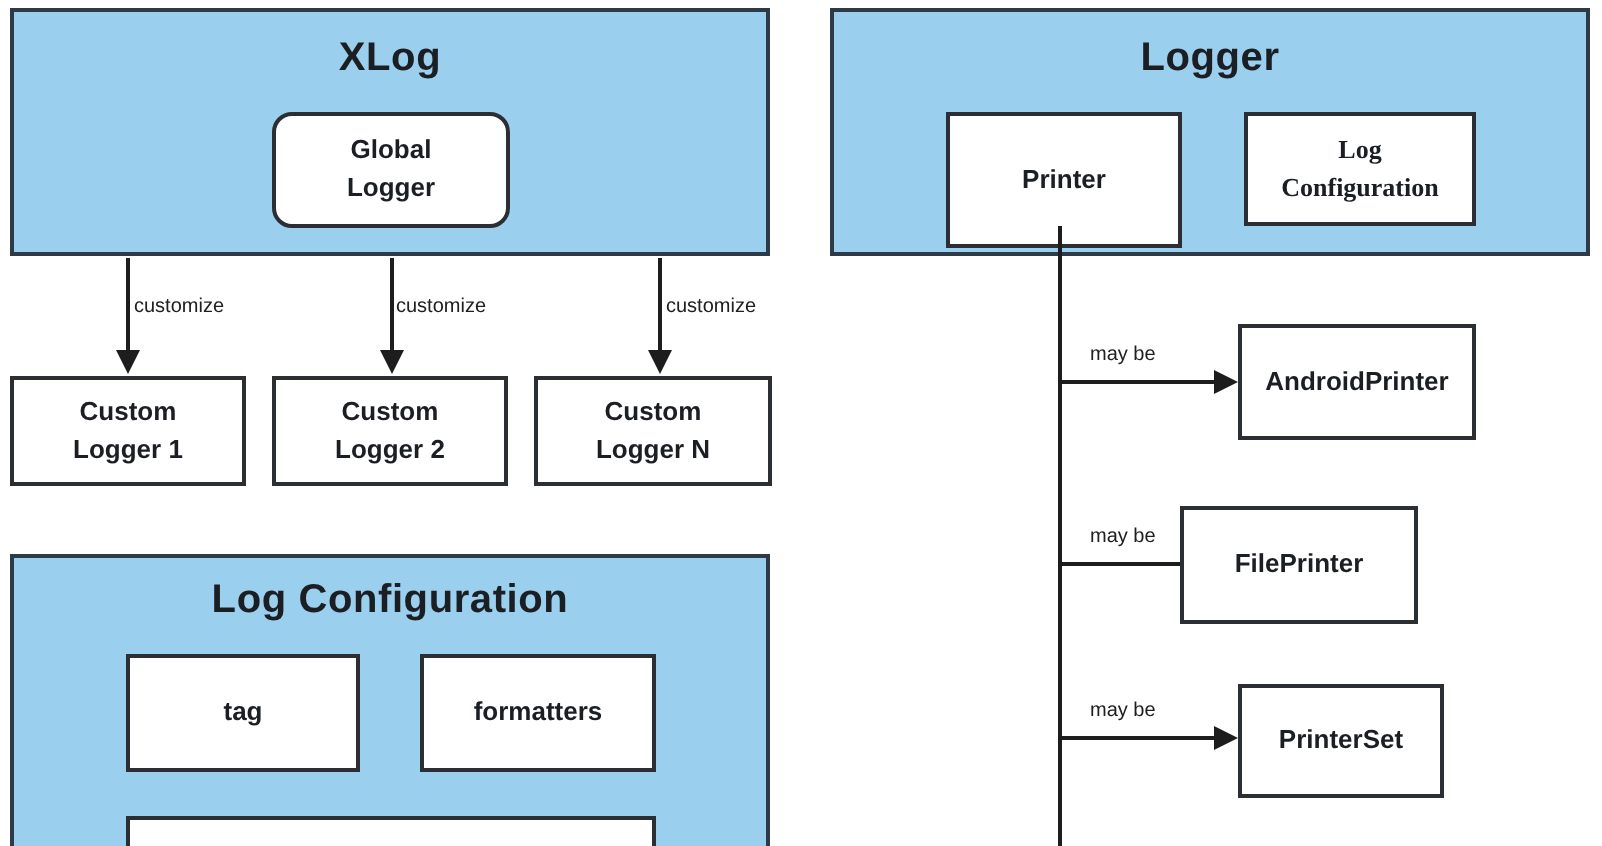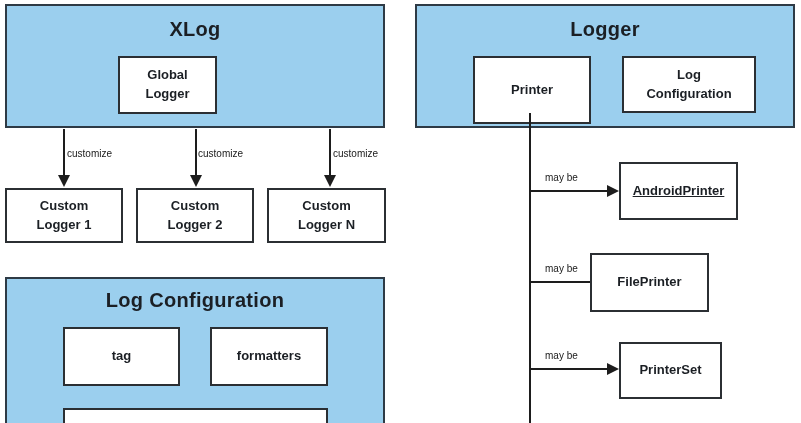--- a/index.html
+++ b/index.html
@@ -72,21 +72,21 @@
     white-space: nowrap;
   }
 </style>
 </head>
 <body>
 
 <div id="canvas">
 
   <div class="group" style="left:5px; top:4px; width:380px; height:124px;">
     <div class="group-title" style="top:12px;">XLog</div>
-    <div class="node" style="left:111px; top:50px; width:99px; height:58px;">
+    <div class="node" style="left:129px; top:50px; width:119px; height:58px;border-radius:10px;">
       <span>Global
 Logger</span>
     </div>
   </div>
 
   <div class="vline" style="left:63px; top:129px; width:2px; height:46px;"></div>
   <div class="arrow-down" style="left:58px; top:175px;"></div>
   <div class="edge-label" style="left:67px; top:148px;">customize</div>
 
   <div class="vline" style="left:195px; top:129px; width:2px; height:46px;"></div>
@@ -119,32 +119,32 @@
       <span>formatters</span>
     </div>
     <div class="node" style="left:56px; top:129px; width:265px; height:50px;"></div>
   </div>
 
   <div class="group" style="left:415px; top:4px; width:380px; height:124px;">
     <div class="group-title" style="top:12px;">Logger</div>
     <div class="node" style="left:56px; top:50px; width:118px; height:68px;">
       <span>Printer</span>
     </div>
-    <div class="node" style="left:205px; top:50px; width:134px; height:57px;">
+    <div class="node" style="left:205px; top:50px; width:116px; height:57px;font-family:Liberation Serif, serif;">
       <span>Log
 Configuration</span>
     </div>
   </div>
 
   <div class="vline" style="left:529px; top:113px; width:2px; height:310px;"></div>
 
   <div class="hline" style="left:530px; top:190px; width:78px; height:2px;"></div>
   <div class="arrow-right" style="left:607px; top:185px;"></div>
   <div class="edge-label" style="left:545px; top:172px;">may be</div>
-  <div class="node" style="left:619px; top:162px; width:119px; height:58px;text-decoration:underline;">
+  <div class="node" style="left:619px; top:162px; width:119px; height:58px;">
     <span>AndroidPrinter</span>
   </div>
 
   <div class="hline" style="left:530px; top:281px; width:78px; height:2px;"></div>
   <div class="arrow-right" style="left:607px; top:276px;"></div>
   <div class="edge-label" style="left:545px; top:263px;">may be</div>
   <div class="node" style="left:590px; top:253px; width:119px; height:59px;">
     <span>FilePrinter</span>
   </div>
 

